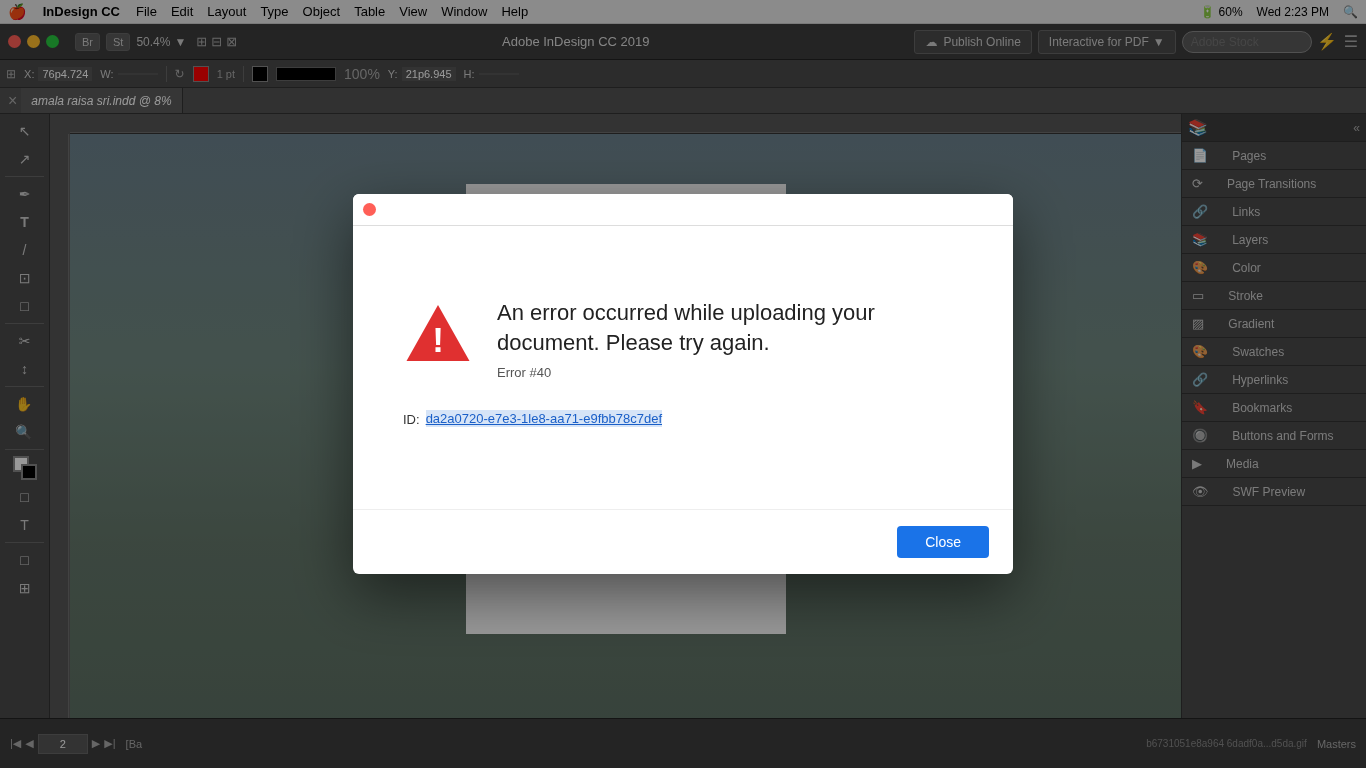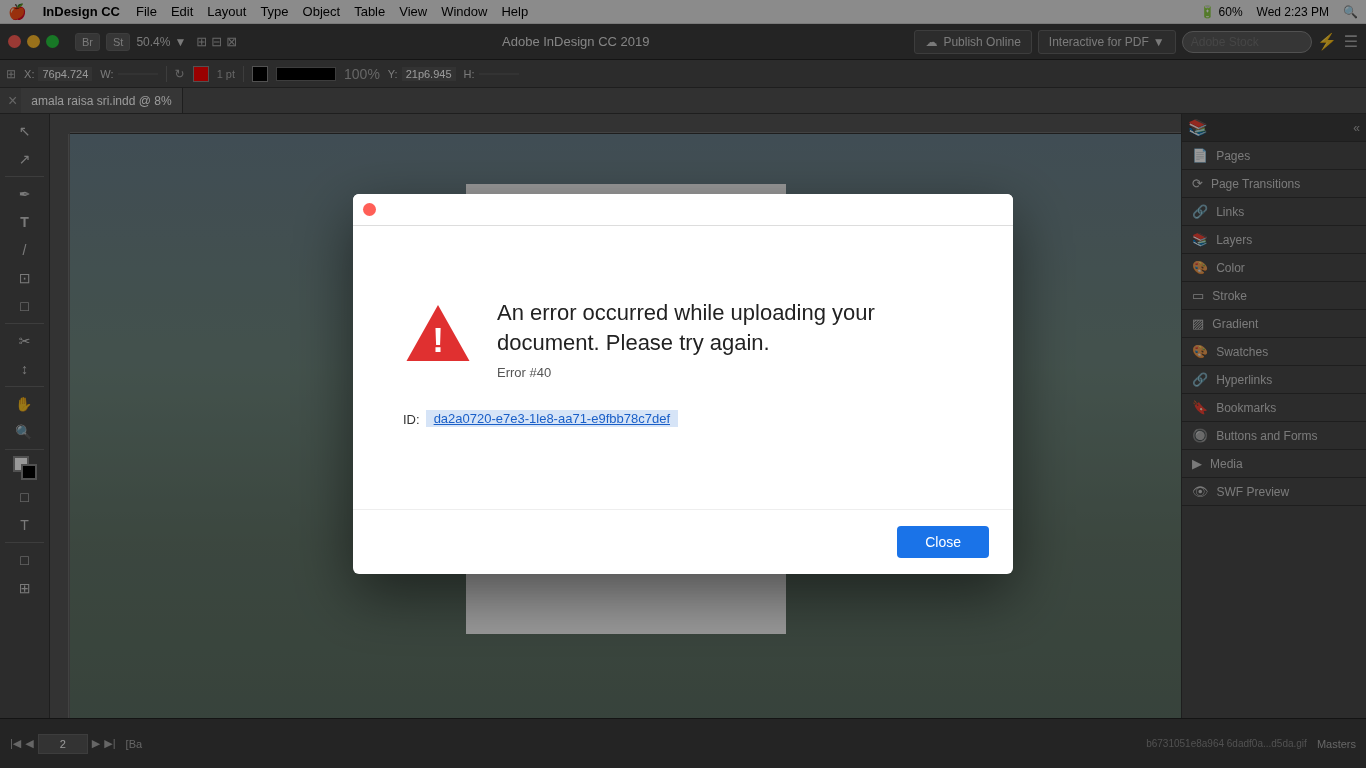--- a/index.html
+++ b/index.html
@@ -41,21 +41,21 @@
     .toolbar2 .coord-group { display: flex; align-items: center; gap: 4px; color: #ccc; font-size: 11px; }
     .toolbar2 .sep { width: 1px; height: 16px; background: #666; }
 
     
     .tab-bar {
       width: 100%; height: 26px; background: #525252;
       display: flex; align-items: center; padding: 0 8px;
       border-bottom: 1px solid #333;
     }
     .tab-bar .tab { color: #ccc; font-size: 12px; padding: 0 10px; height: 100%; display: flex; align-items: center; background: #4a4a4a; border-right: 1px solid #333; }
-    .tab-bar .tab.active { background: #5a5a5a; color: #fff; }
+    .tab-bar .tab.active { background: #5a5a5a; color: #fff; font-style: italic; }
 
     
     .main-layout {
       display: flex; height: calc(768px - 24px - 36px - 28px - 26px - 50px);
     }
 
     
     .left-toolbar {
       width: 50px; background: #4a4a4a; border-right: 1px solid #333;
       display: flex; flex-direction: column; align-items: center; padding: 4px 0; gap: 2px;
@@ -98,21 +98,21 @@
       display: flex; flex-direction: column; flex-shrink: 0;
     }
     .panel-section {
       border-bottom: 1px solid #333; 
     }
     .panel-header {
       display: flex; align-items: center; padding: 6px 10px;
       cursor: pointer; color: #ccc; font-size: 12px; background: #4a4a4a;
     }
     .panel-header .panel-icon { margin-right: 8px; font-size: 13px; }
-    .panel-header .panel-label { flex: 1; }
+    .panel-header .panel-label { flex: 1; margin-left: 16px; }
     .panel-top-bar {
       display: flex; align-items: center; padding: 4px 6px;
       background: #3c3c3c; border-bottom: 1px solid #333;
     }
 
     
     .bottom-bar {
       width: 100%; height: 50px; background: #3c3c3c;
       border-top: 1px solid #222; display: flex; align-items: center;
       padding: 0 10px; gap: 10px; color: #aaa; font-size: 11px;
@@ -157,21 +157,21 @@
     .error-text { flex: 1; }
     .error-title { font-size: 22px; font-weight: 400; color: #222; line-height: 1.35; margin-bottom: 8px; }
     .error-code { font-size: 13px; color: #555; }
     .error-id-row {
       display: flex; align-items: flex-end; gap: 6px;
       font-size: 13px; color: #333; padding-left: 0;
       margin-bottom: 10px;
     }
     .error-id-value {
       color: #1a5fc8; text-decoration: underline; cursor: pointer;
-      background: #d6e4f7; padding: 1px 8px;
+      background: #d6e4f7; padding: 1px 0;
     }
     .dialog-footer {
       padding: 16px 24px; display: flex; justify-content: flex-end;
       border-top: 1px solid #eee;
     }
     .close-btn {
       background: #1a73e8; color: #fff; border: none; border-radius: 4px;
       padding: 8px 28px; font-size: 14px; cursor: pointer; font-weight: 500;
     }
 

